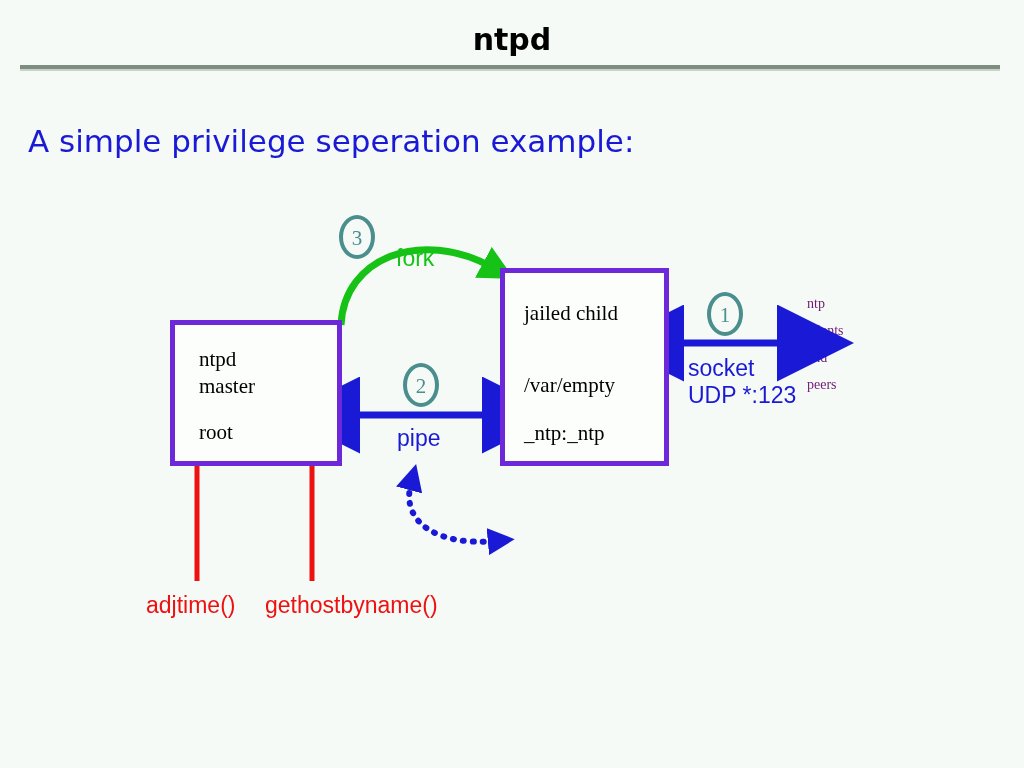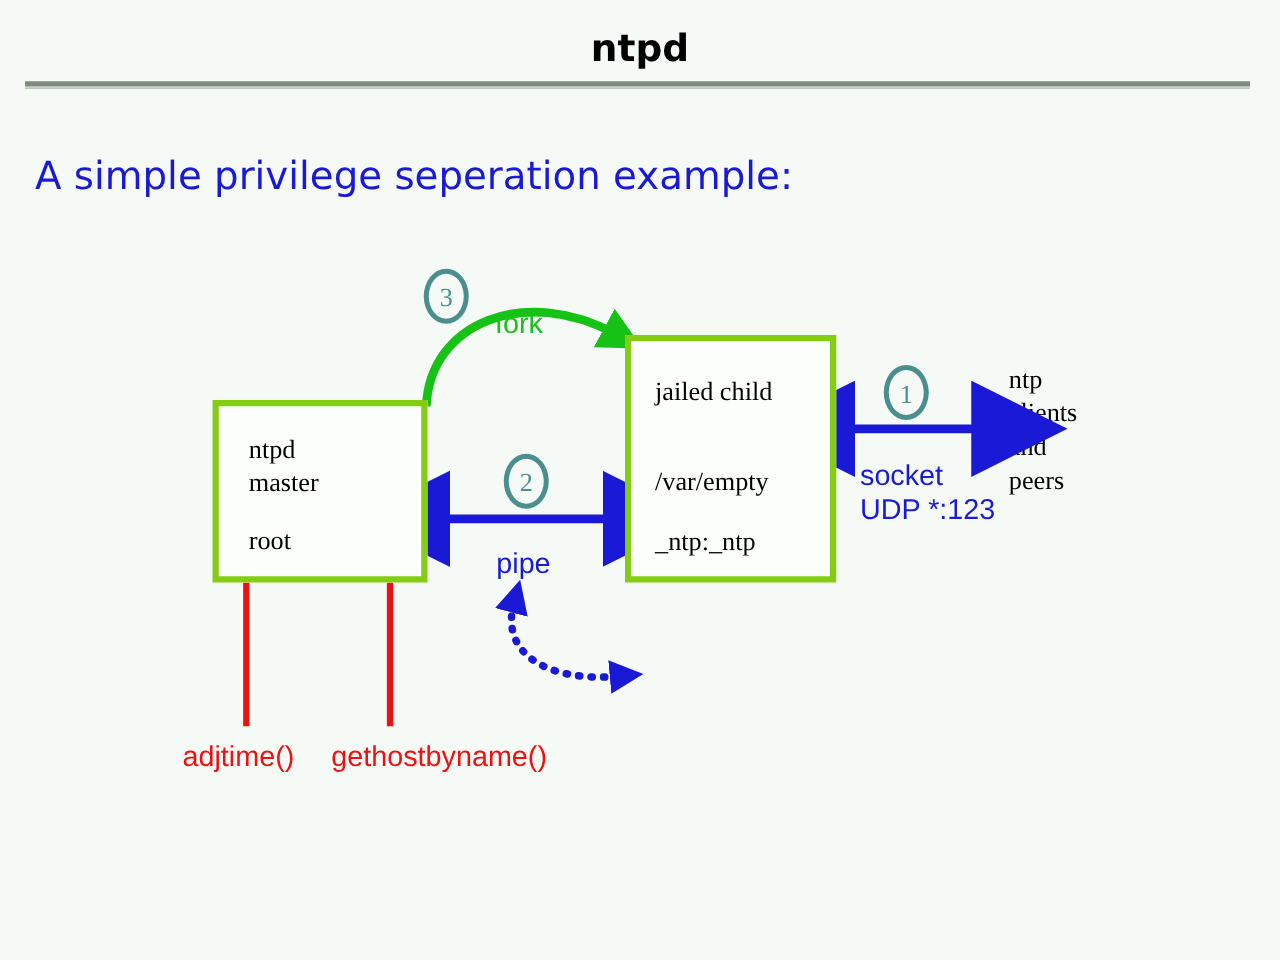--- a/index.html
+++ b/index.html
@@ -53,21 +53,21 @@
     font-weight: normal;
     font-size: 31px;
     color: #1a1ad6;
     white-space: nowrap;
   }
 
   
   .proc-box {
     position: absolute;
     background: #fbfefb;
-    border: 5px solid #84cc16;
+    border: 5px solid #6d28d9;
     box-sizing: border-box;
     z-index: 6;
   }
   #box-master {
     left: 170px;
     top: 320px;
     width: 172px;
     height: 146px;
   }
   #box-child {
@@ -127,41 +127,41 @@
   #badge-3 { left: 339px; top: 215px; }
 
   
   .edge-label {
     position: absolute;
     font-family: Liberation Sans, sans-serif;
     font-size: 23px;
     white-space: nowrap;
     z-index: 9;
   }
-  .edge-label.blue { color: #1a1ad6; margin-top: 12px; }
+  .edge-label.blue { color: #1a1ad6; }
   .edge-label.green { color: #17c217; }
   .edge-label.red { color: #ee1111; }
 
   #label-fork   { left: 396px; top: 245px; }
   #label-pipe   { left: 397px; top: 425px; }
   #label-socket { left: 688px; top: 355px; }
   #label-udp    { left: 688px; top: 382px; }
 
   #label-adjtime { left: 146px; top: 592px; }
   #label-gethost { left: 265px; top: 592px; }
 
   
   .client-text {
     position: absolute;
     left: 807px;
     top: 290px;
     font-family: "Liberation Serif", serif;
-    font-size: 21px;
+    font-size: 14px;
     line-height: 27px;
-    color: #000000;
+    color: #701a75;
     white-space: nowrap;
   }
 
   
   .msg-block {
     position: absolute;
     left: 511px;
     top: 503px;
     font-family: "Liberation Serif", serif;
     font-size: 21px;

